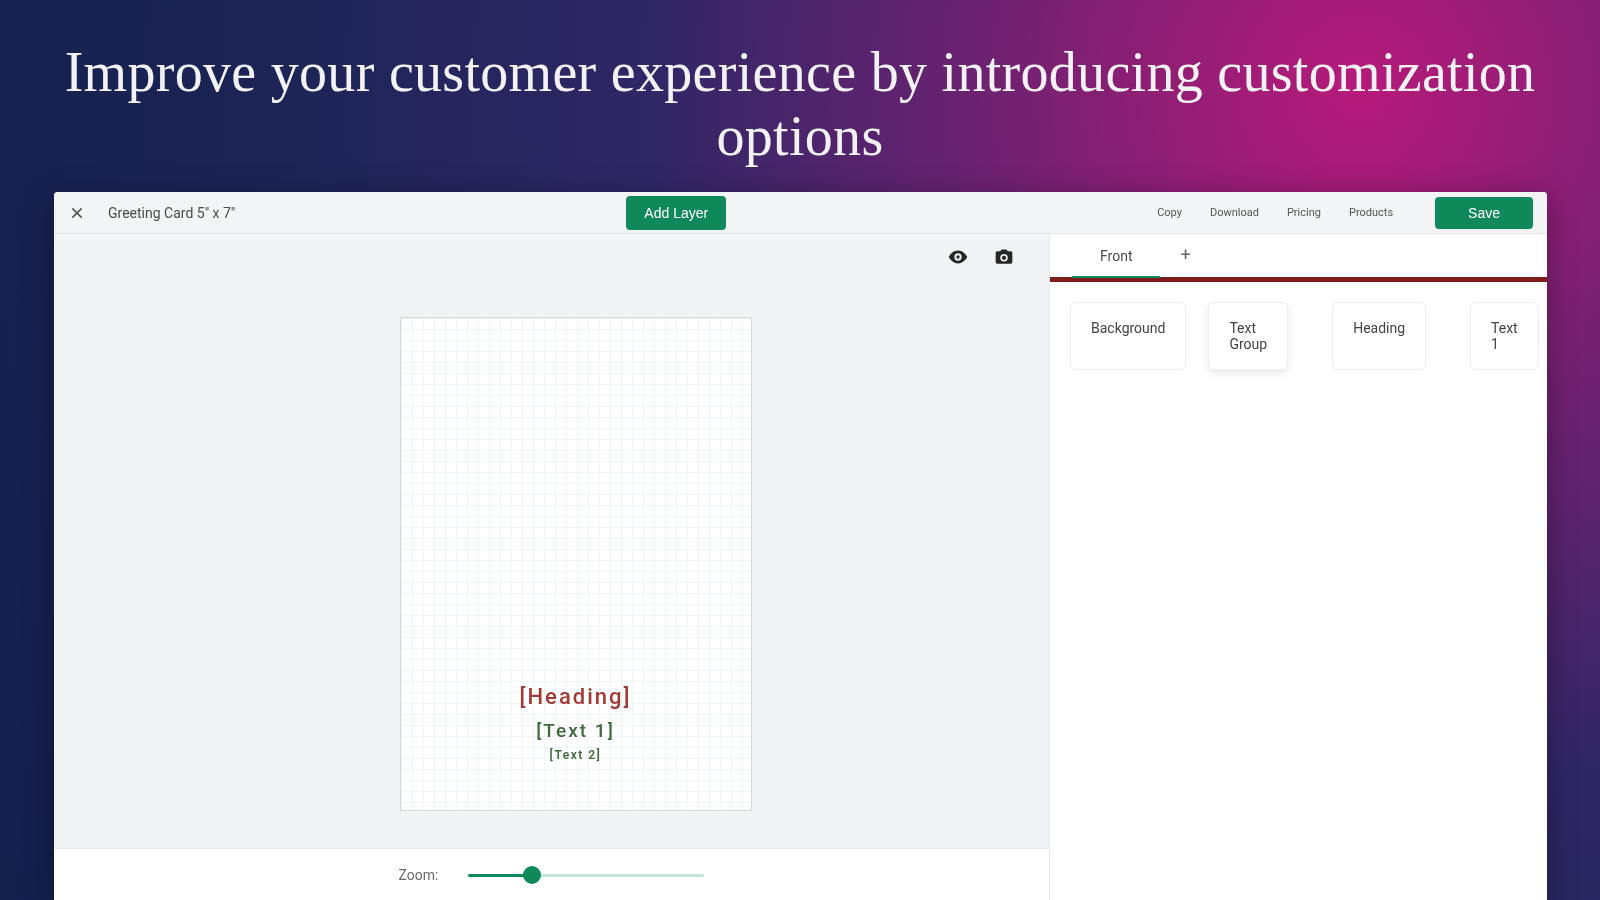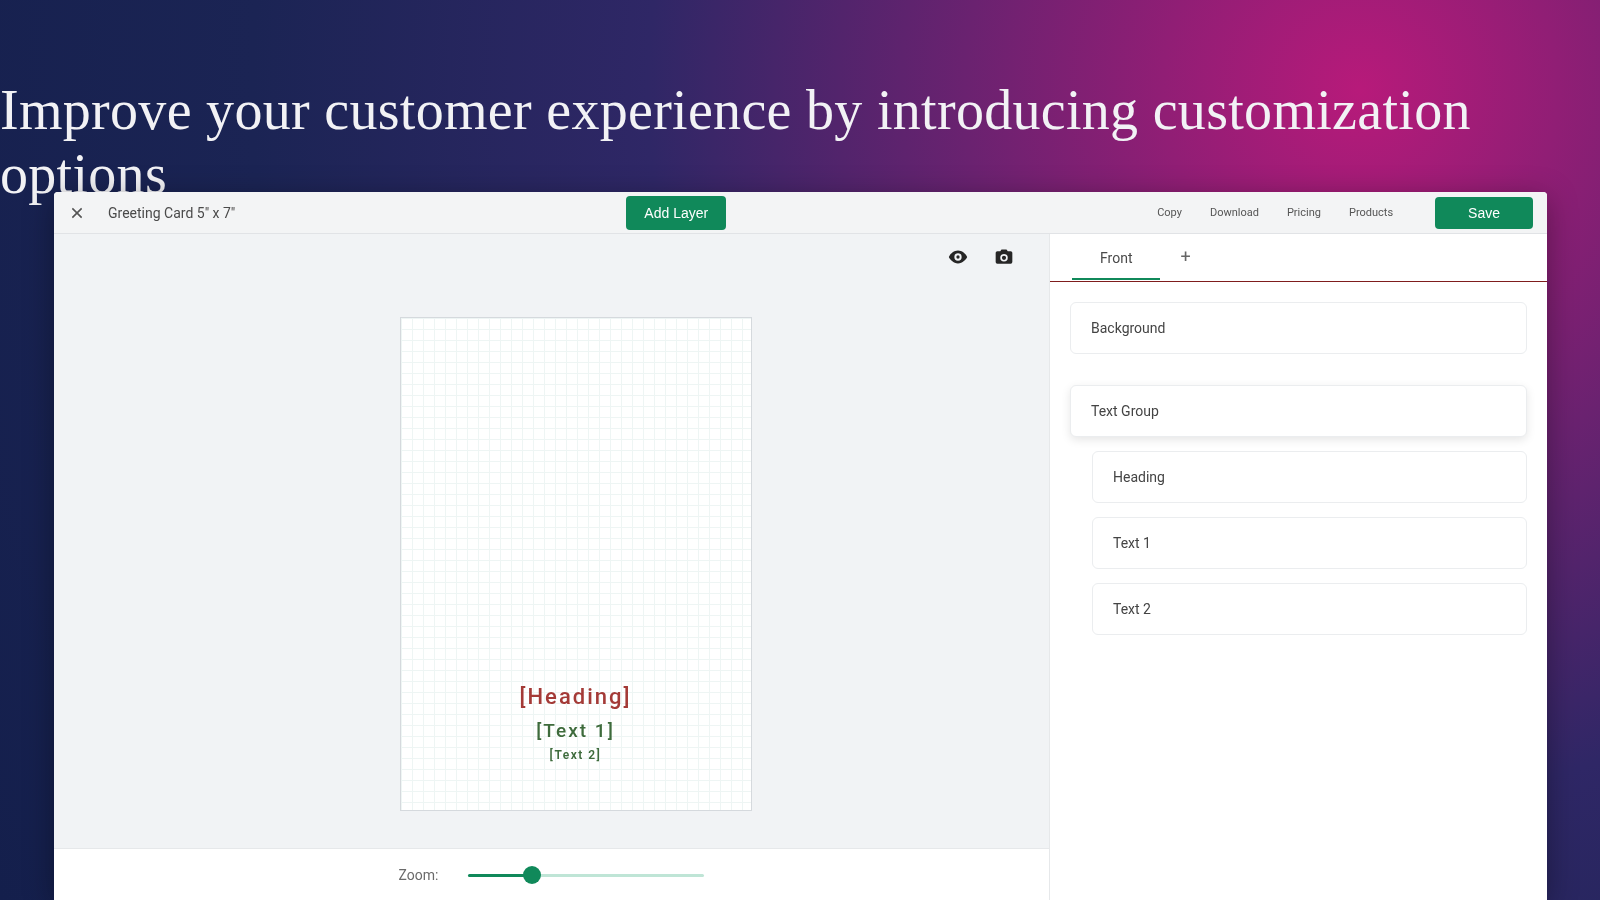--- a/index.html
+++ b/index.html
@@ -2,21 +2,22 @@
 <html><head>
 <meta charset="utf-8">
 <style>
   * { box-sizing: border-box; margin: 0; padding: 0; }
   html, body { width: 1600px; height: 900px; overflow: hidden; font-family: -apple-system, BlinkMacSystemFont, "Segoe UI", Roboto, Helvetica, Arial, sans-serif; }
   body {
     background: radial-gradient(circle at 85% 10%, #b71a7a 0%, #6a2270 25%, #2f2766 45%, #1b2454 70%, #141f4c 100%);
     position: relative;
   }
   .hero {
-    padding-top: 78px;
+    text-align: center;
+    padding-top: 40px;
   }
   .hero h1 {
     font-family: Georgia, "Times New Roman", serif;
     font-weight: 400;
     font-size: 56px;
     color: #f2f2f5;
     letter-spacing: 0.3px;
   }
   .hero .underline {
     width: 72px;
@@ -175,21 +176,21 @@
     background: #fff;
     display: flex;
     flex-direction: column;
   }
   .side-tabs {
     height: 48px;
     display: flex;
     align-items: center;
     padding: 0 22px;
     gap: 0;
-    border-bottom: 1px solid #7f1d1d;
+    border-bottom: 5px solid #7f1d1d;
   }
   .side-tab {
     padding: 14px 28px 12px 28px;
     font-size: 14px;
     color: #888;
     cursor: pointer;
     border-bottom: 2px solid transparent;
   }
   .side-tab.active { color:#4a4a4a; border-bottom-color:#10895a; }
   .side-tab.add { padding: 14px 20px; color:#666; font-size:18px; line-height:14px; }
@@ -199,34 +200,33 @@
   }
   .sub-tab {
     padding: 14px 24px 12px 24px;
     font-size:14px; color:#666; cursor:pointer;
     border-bottom: 2px solid transparent;
   }
   .sub-tab.active { color:#333; border-bottom-color:#10895a; }
 
   .layers {
     padding: 20px 20px;
-    display: flex; flex-direction: column; gap: 14px;
+    display: flex; flex-direction: row; gap: 22px;
   }
   .layer {
     background:#fff;
     border:1px solid #ebedef;
     border-radius:6px;
     padding: 17px 20px;
     font-size:14px;
     color:#444;
     cursor:pointer;
   }
   .layer.raised {
     box-shadow: 0 3px 10px rgba(0,0,0,0.10);
-    margin-top: 17px;
   }
   .layer.nested {
     margin-left: 22px;
   }
 </style>
 </head>
 <body>
 
 <div class="hero">
   <h1>Improve your customer experience by introducing customization options</h1>

